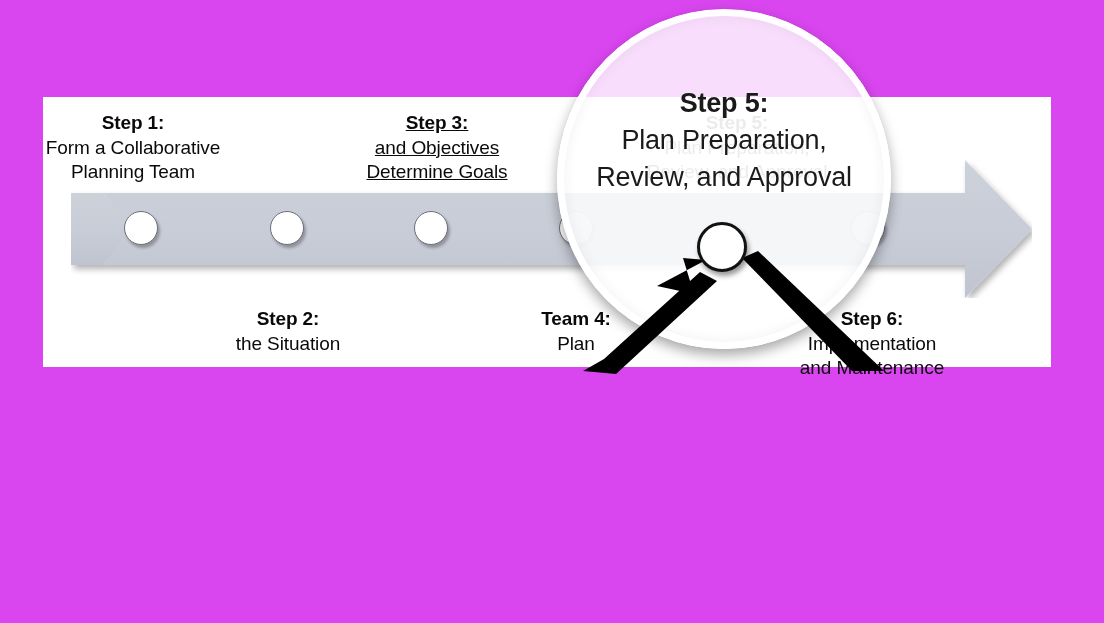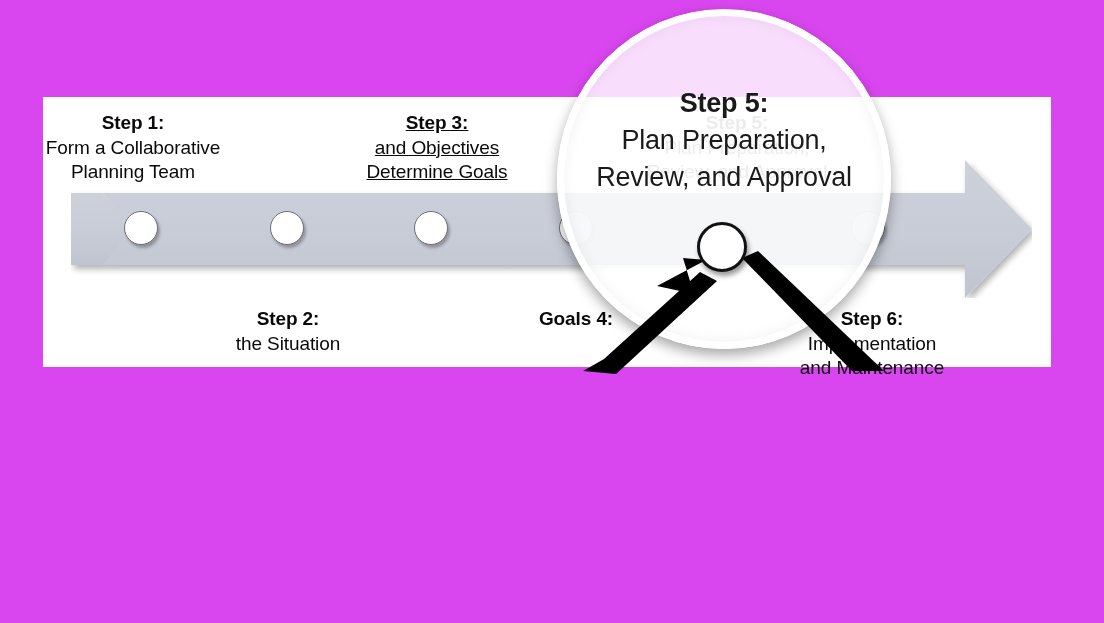--- a/index.html
+++ b/index.html
@@ -190,21 +190,22 @@
     <span class="line">the Situation</span>
   </div>
 
   <div class="step-label above" id="label-3">
     <span class="title">Step 3:</span>
     <span class="line">and Objectives</span>
     <span class="line">Determine Goals</span>
   </div>
 
   <div class="step-label below" id="label-4">
-    <span class="title">Goals 4:</span>
+    <span class="title">Team 4:</span>
+    <span class="line">Plan</span>
   </div>
 
   <div class="step-label above" id="label-5">
     <span class="title">Step 5:</span>
     <span class="line">Plan Preparation,</span>
     <span class="line">Review, and Approval</span>
   </div>
 
   <div class="step-label below" id="label-6">
     <span class="title">Step 6:</span>

